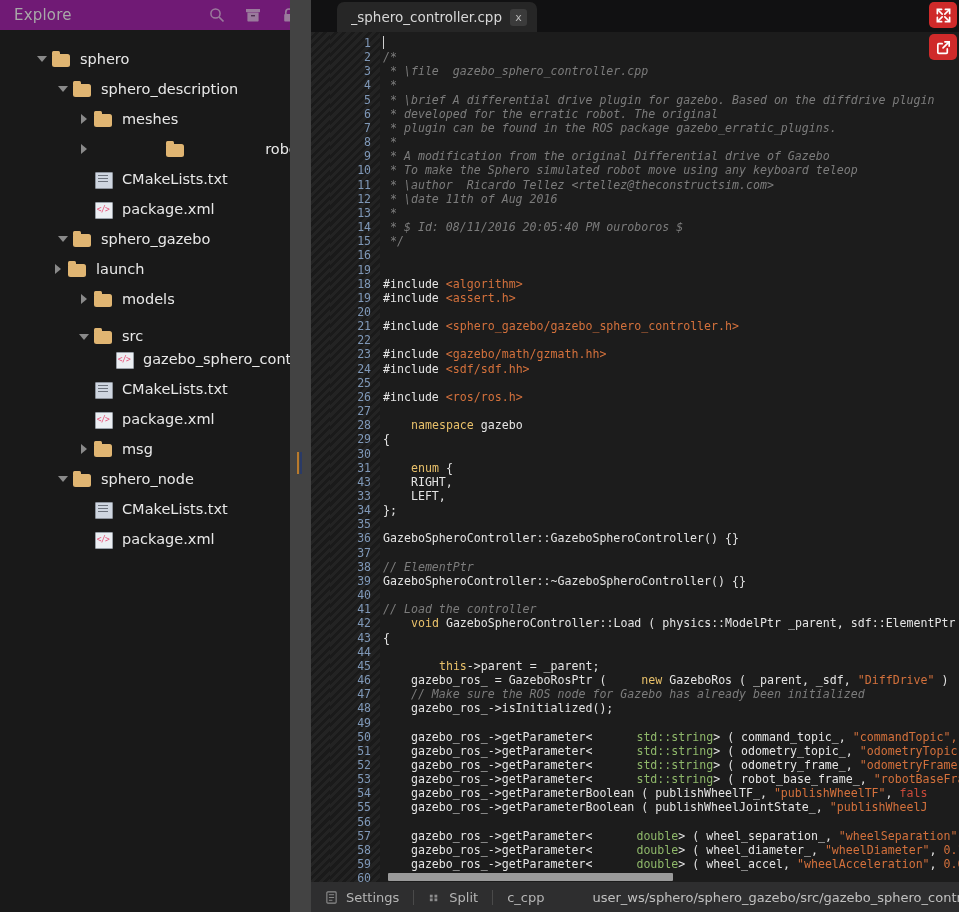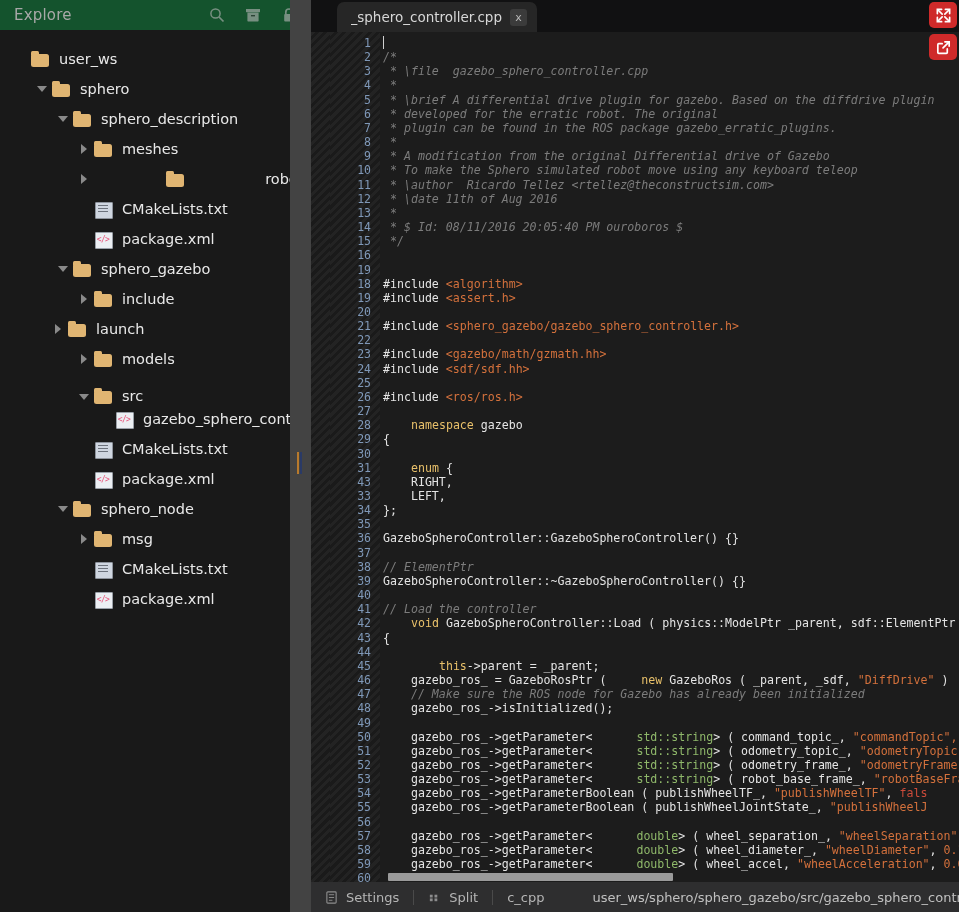--- a/index.html
+++ b/index.html
@@ -13,21 +13,21 @@
 
   
   .sidebar {
     width: 311px; height: 912px;
     background: #191919;
     display: flex; flex-direction: column;
     position: relative;
   }
   .sidebar-header {
     height: 30px;
-    background: #14532d;
+    background: #701a75;
     display: flex; align-items: center;
     padding: 0 10px 0 14px;
     flex: 0 0 30px;
   }
   .sidebar-title {
     color: #a8a8a8; font-size: 15px; letter-spacing: .2px;
     flex: 1 1 auto;
   }
   .header-icons { display: flex; align-items: center; gap: 20px; padding-right: 4px; }
   .hdr-icon { width: 16px; height: 16px; opacity: .62; display: block; }
@@ -229,27 +229,20 @@
         <span class="hdr-icon">
           <svg viewBox="0 0 16 16" width="16" height="16">
               <path d="M4.8 7 V5.2 a3.2 3.2 0 0 1 6.4 0 V7" fill="none" stroke="#b5b5b5" stroke-width="1.7"></path>
               <rect x="3.2" y="7" width="9.6" height="7.6" rx="1" fill="#b5b5b5"></rect>
             </svg>
         </span>
       </div>
     </div>
 
     <div class="tree">
-        <div class="node" style="padding-left: 14px;">
-          <span class="twisty none">
-            <i></i>
-          </span>
-          <span class="ic folder"></span>
-          <span class="label">user_ws</span>
-        </div>
         <div class="node" style="padding-left: 35px;">
           <span class="twisty open">
             <i></i>
           </span>
           <span class="ic folder"></span>
           <span class="label">sphero</span>
         </div>
         <div class="node" style="padding-left: 56px;">
           <span class="twisty open">
             <i></i>
@@ -285,27 +278,20 @@
           <span class="ic xml"></span>
           <span class="label">package.xml</span>
         </div>
         <div class="node" style="padding-left: 56px;">
           <span class="twisty open">
             <i></i>
           </span>
           <span class="ic folder"></span>
           <span class="label">sphero_gazebo</span>
         </div>
-        <div class="node" style="padding-left: 77px;">
-          <span class="twisty closed">
-            <i></i>
-          </span>
-          <span class="ic folder"></span>
-          <span class="label">include</span>
-        </div>
         <div class="node" style="padding-left: 51px;">
           <span class="twisty closed">
             <i></i>
           </span>
           <span class="ic folder"></span>
           <span class="label">launch</span>
         </div>
         <div class="node" style="padding-left: 77px;">
           <span class="twisty closed">
             <i></i>
@@ -334,33 +320,33 @@
           <span class="ic txt"></span>
           <span class="label">CMakeLists.txt</span>
         </div>
         <div class="node" style="padding-left: 77px;">
           <span class="twisty none">
             <i></i>
           </span>
           <span class="ic xml"></span>
           <span class="label">package.xml</span>
         </div>
+        <div class="node" style="padding-left: 77px;">
+          <span class="twisty closed">
+            <i></i>
+          </span>
+          <span class="ic folder"></span>
+          <span class="label">msg</span>
+        </div>
         <div class="node" style="padding-left: 56px;">
           <span class="twisty open">
             <i></i>
           </span>
           <span class="ic folder"></span>
           <span class="label">sphero_node</span>
-        </div>
-        <div class="node" style="padding-left: 77px;">
-          <span class="twisty closed">
-            <i></i>
-          </span>
-          <span class="ic folder"></span>
-          <span class="label">msg</span>
         </div>
         <div class="node" style="padding-left: 77px;">
           <span class="twisty none">
             <i></i>
           </span>
           <span class="ic txt"></span>
           <span class="label">CMakeLists.txt</span>
         </div>
         <div class="node" style="padding-left: 77px;">
           <span class="twisty none">

